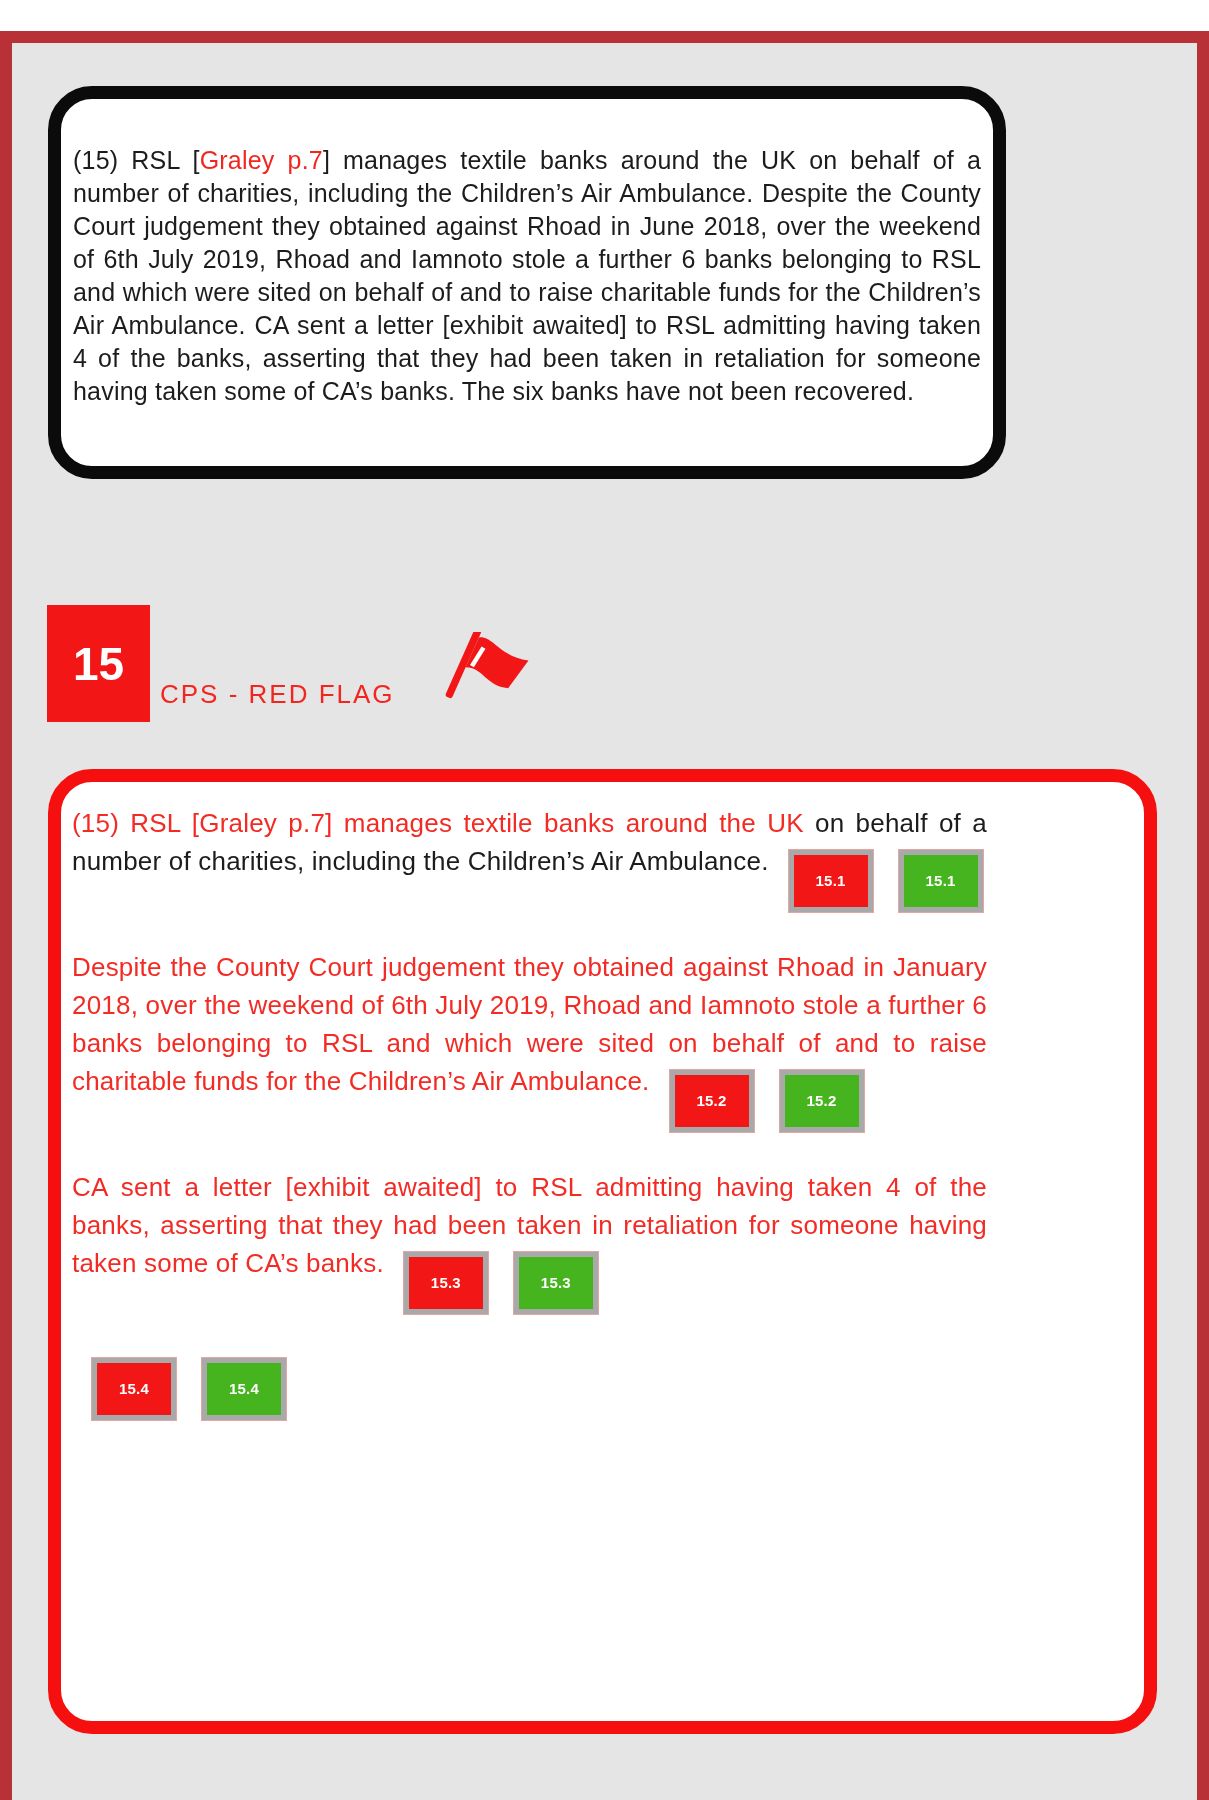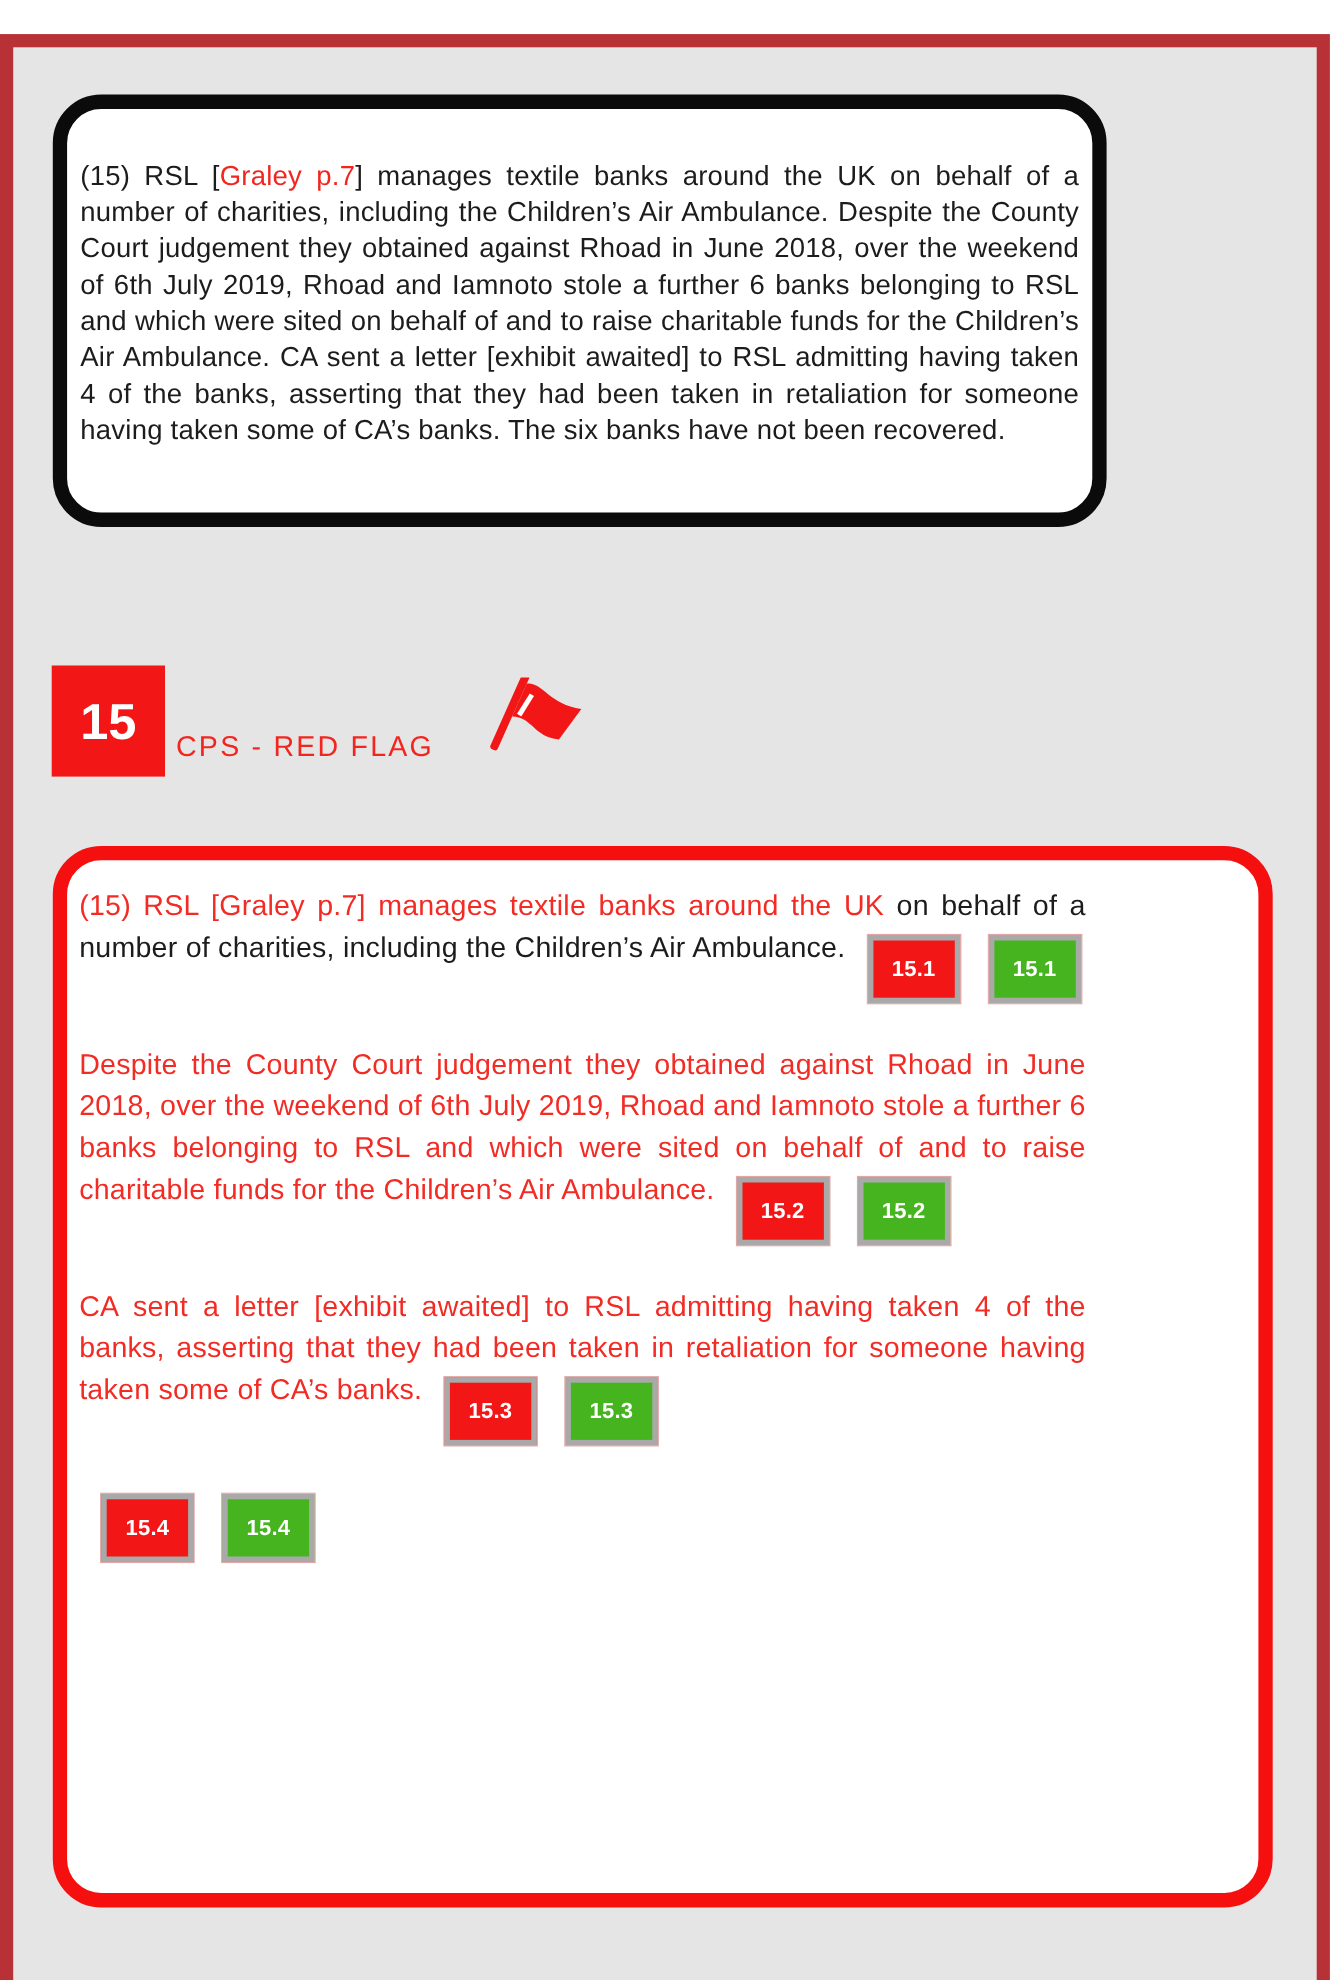--- a/index.html
+++ b/index.html
@@ -35,21 +35,21 @@
   .cite-red{color:#F2261F;}
 
   
   .section-header{
     position:absolute;
     left:35px;top:562px;
     display:flex;
     align-items:flex-end;
   }
   .num-badge{
-    width:103px;height:101px;
+    width:103px;height:117px;
     background:#F31616;
     color:#ffffff;
     font-weight:bold;
     font-size:46px;
     display:flex;align-items:center;justify-content:center;
   }
   .section-title{
     color:#F2261F;
     font-size:26px;
     letter-spacing:2px;
@@ -92,21 +92,21 @@
     vertical-align:top;
     transform:translateY(8px);
   }
   .ref-btn{
     box-sizing:border-box;
     width:84px;height:62px;
     border:5px solid #A9A9A9;
     display:flex;align-items:center;justify-content:center;
     color:#ffffff;
     font-weight:bold;
-    font-size:20px;
+    font-size:15px;
     font-family:"Liberation Sans", sans-serif;
     cursor:pointer;
   }
   .ref-btn.red{background:#F31616;outline:1px solid #e2a6a6;}
   .ref-btn.green{background:#46B41E;outline:1px solid #e2a6a6;}
 </style>
 </head>
 <body>
 
 <div class="page-frame">
@@ -131,21 +131,21 @@
     </div>
   </div>
 
   <div class="red-box">
 
     <p class="para"><span>(15) RSL [Graley p.7] manages textile banks around the UK</span><span class="black-part"> on behalf of a number of charities, including the Children’s Air Ambulance.</span><span class="flagpair">
           <span class="ref-btn red">15.1</span>
           <span class="ref-btn green">15.1</span>
         </span></p>
 
-    <p class="para"><span>Despite the County Court judgement they obtained against Rhoad in June 2018, over the weekend of 6th July 2019, Rhoad and Iamnoto stole a further 6 banks belonging to RSL and which were sited on behalf of and to raise charitable funds for the Children’s Air Ambulance.</span><span class="flagpair">
+    <p class="para"><span>Despite the County Court judgement they obtained against Rhoad in January 2018, over the weekend of 6th July 2019, Rhoad and Iamnoto stole a further 6 banks belonging to RSL and which were sited on behalf of and to raise charitable funds for the Children’s Air Ambulance.</span><span class="flagpair">
           <span class="ref-btn red">15.2</span>
           <span class="ref-btn green">15.2</span>
         </span></p>
 
     <p class="para"><span>CA sent a letter [exhibit awaited] to RSL admitting having taken 4 of the banks, asserting that they had been taken in retaliation for someone having taken some of CA’s banks.</span><span class="flagpair">
           <span class="ref-btn red">15.3</span>
           <span class="ref-btn green">15.3</span>
         </span></p>
 
     <p class="para"><span class="flagpair">

